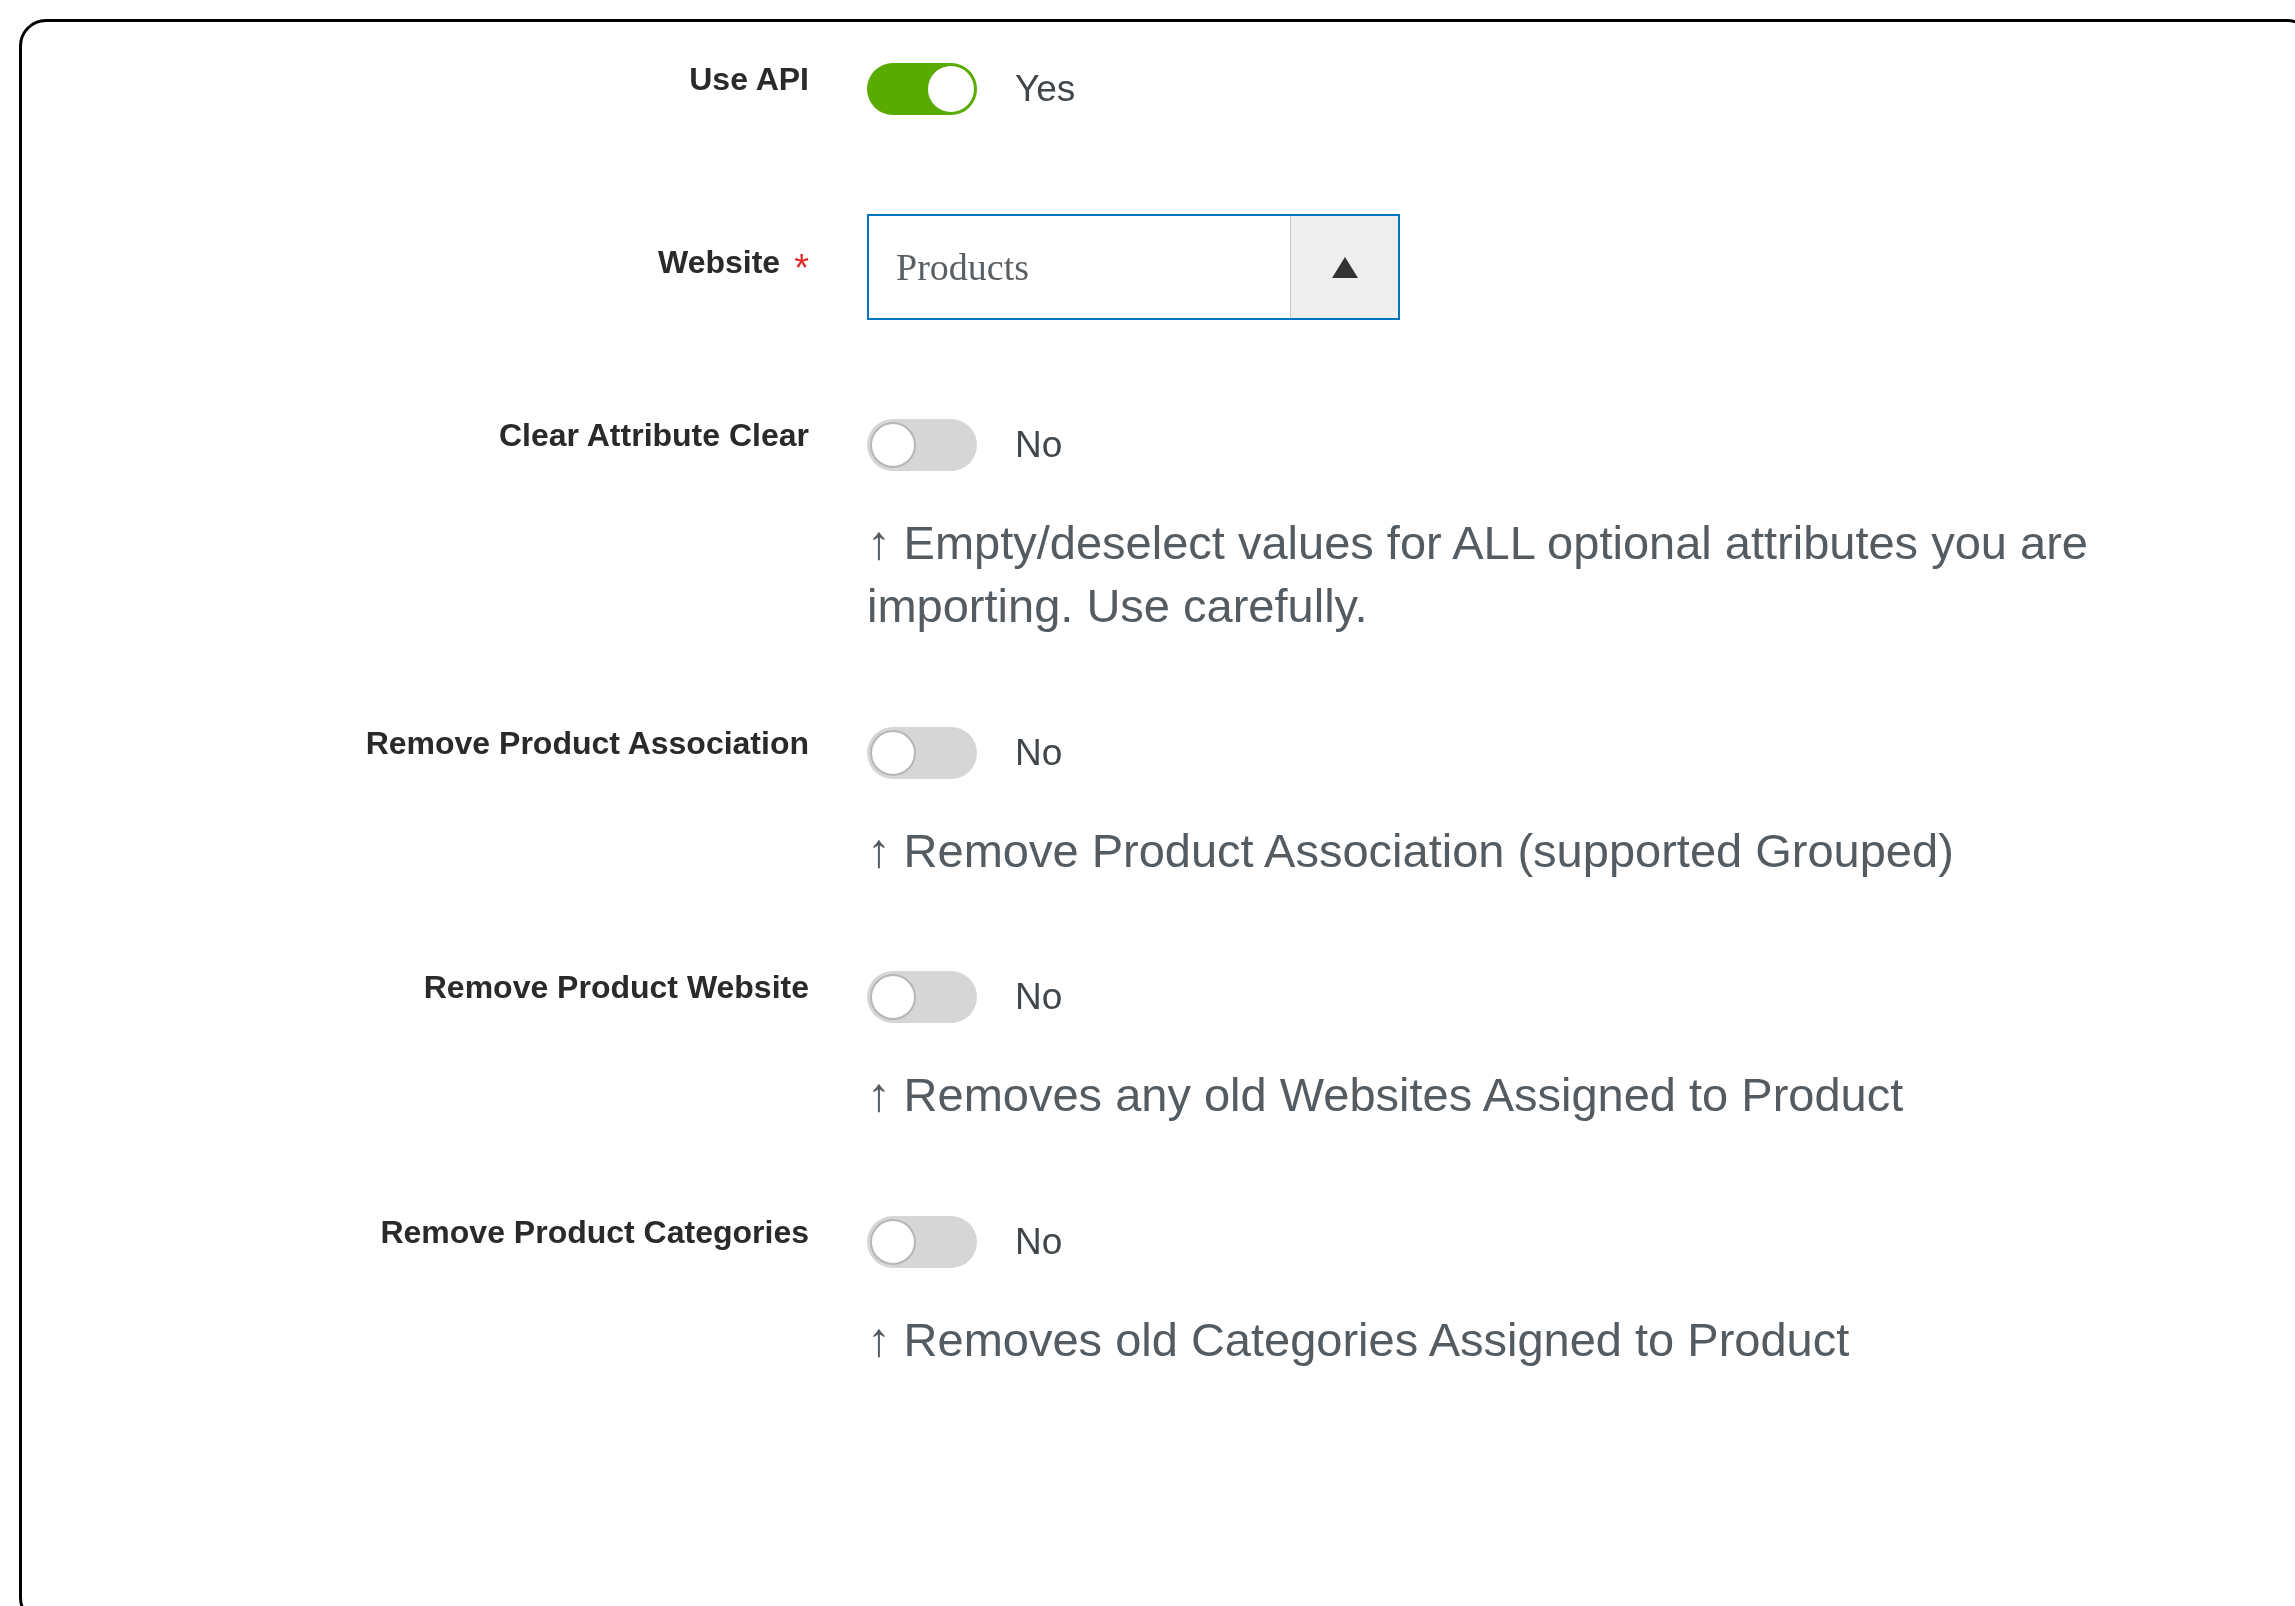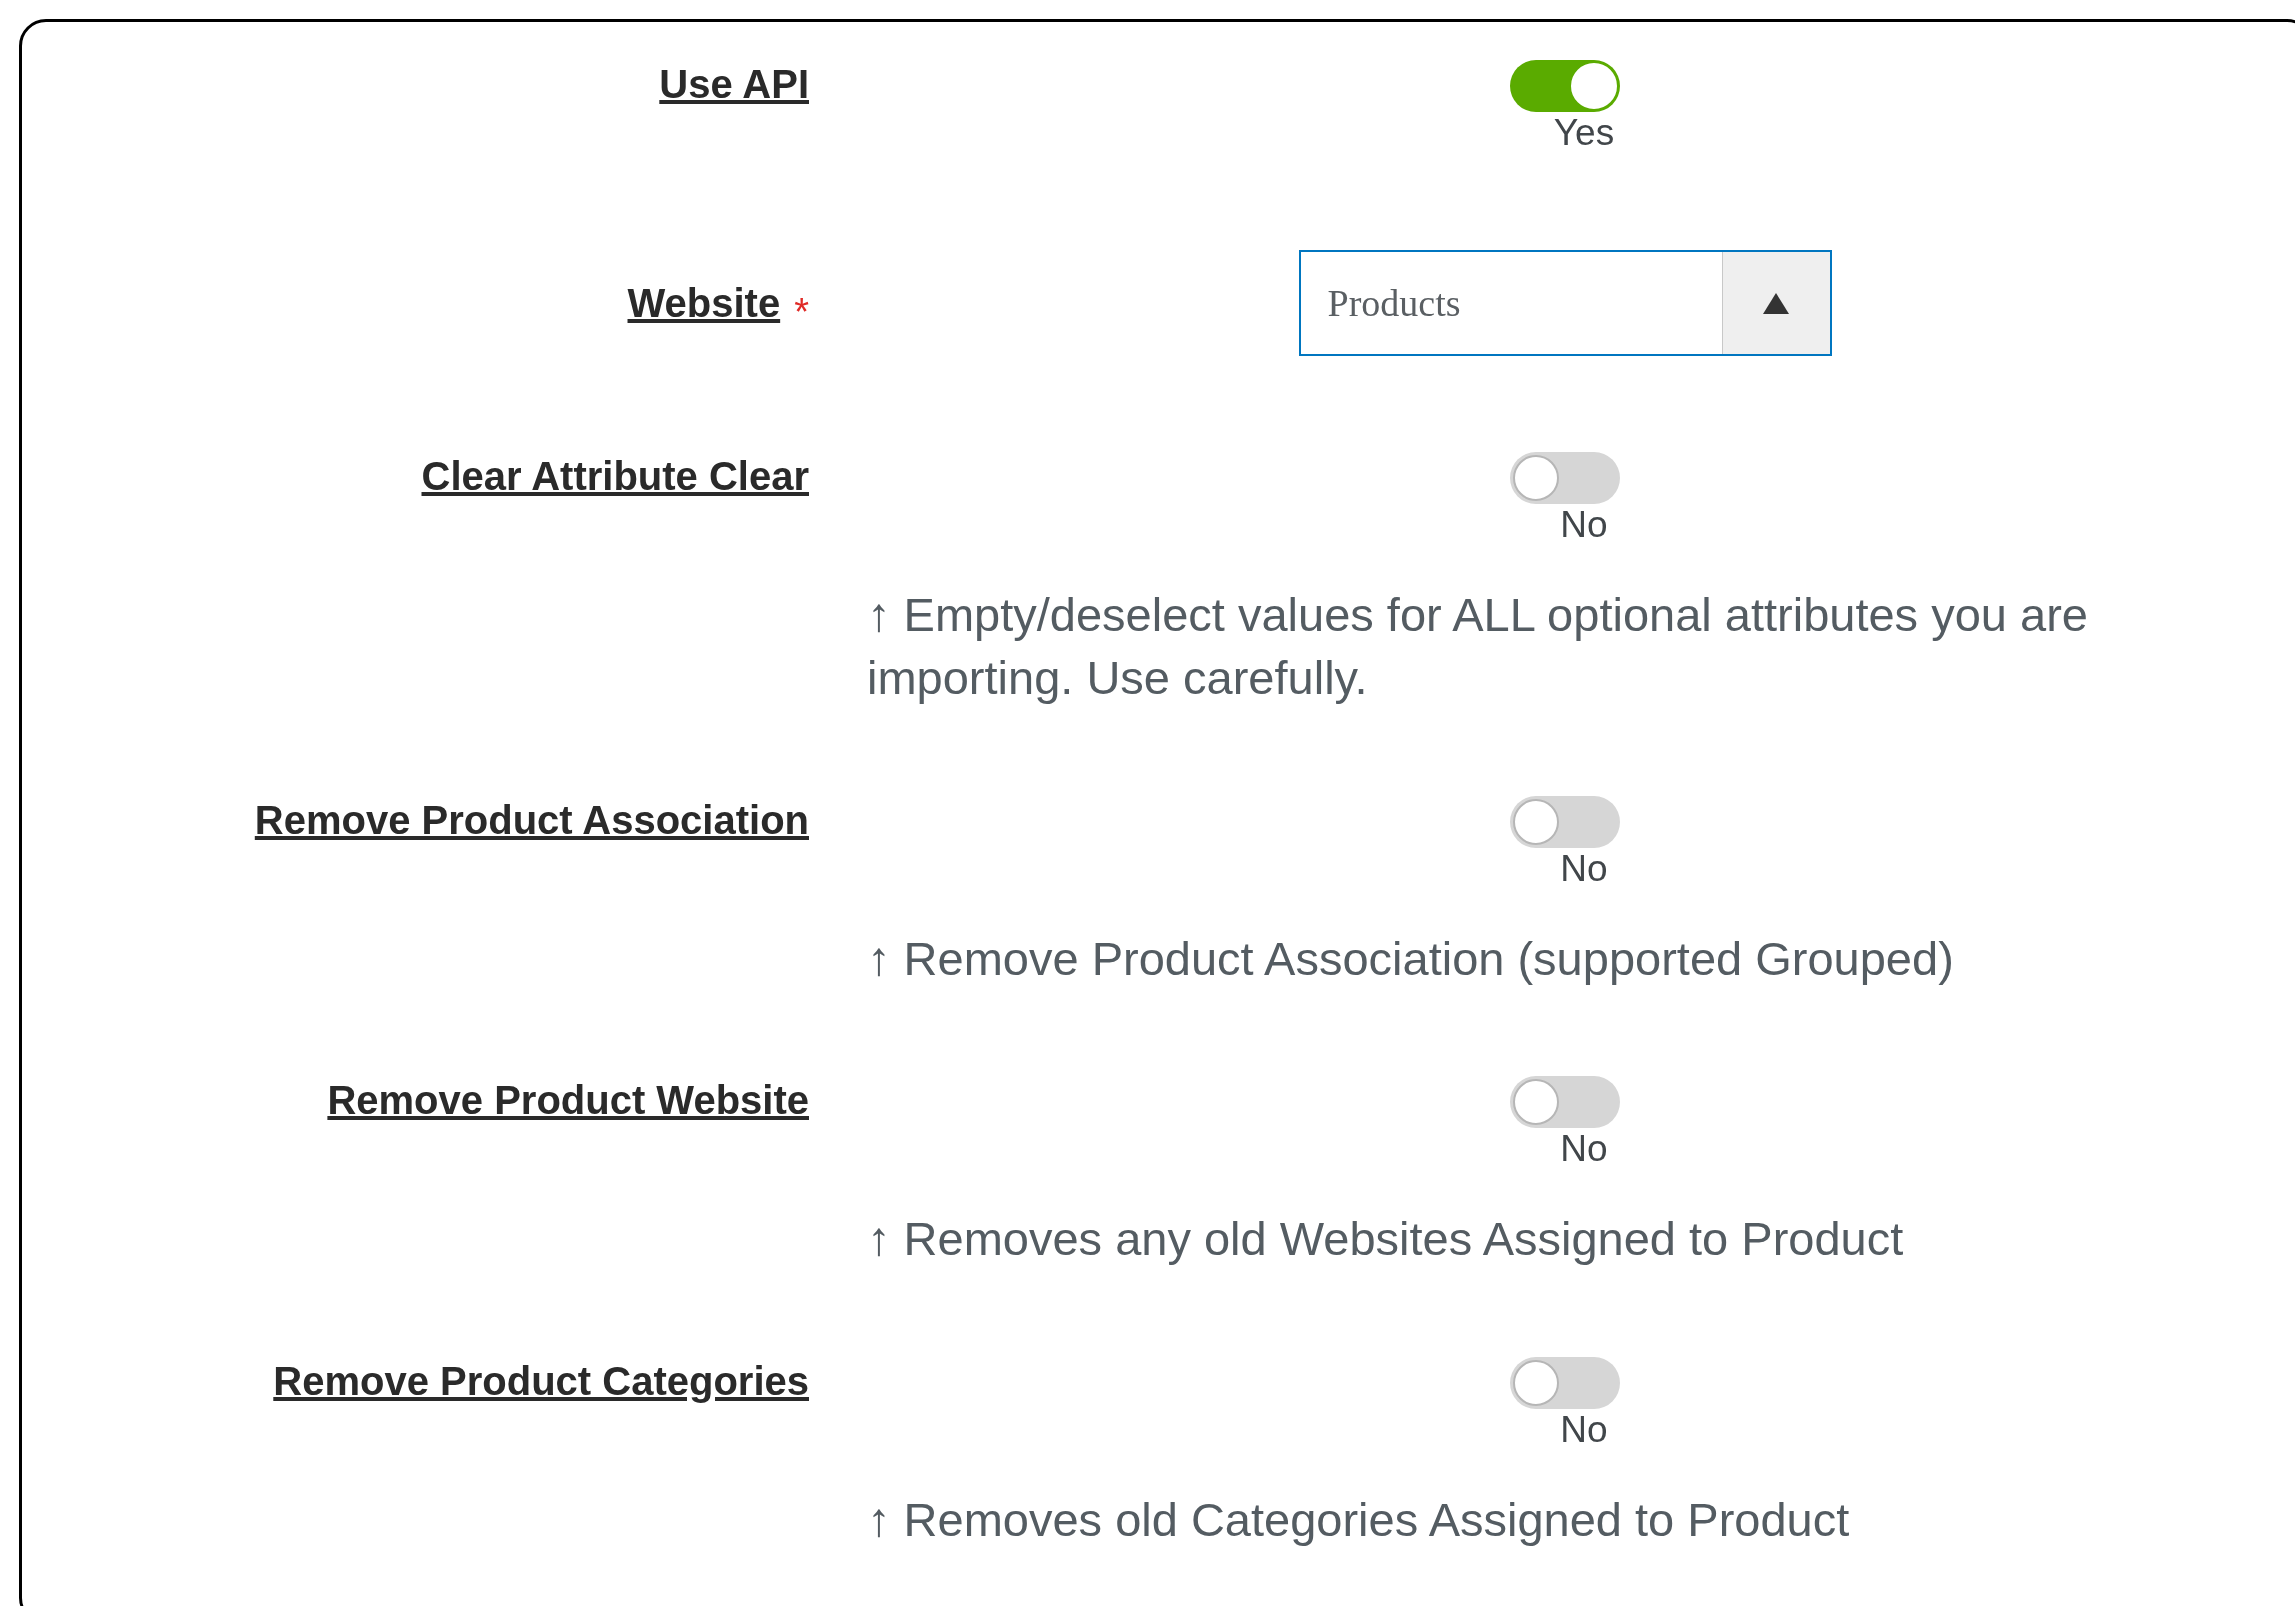--- a/index.html
+++ b/index.html
@@ -23,43 +23,41 @@
     .field-row.with-hint { margin-bottom: 86px; }
     .field-row.last { margin-bottom: 0; }
     .label-col {
       width: 797px;
       min-width: 797px;
       text-align: right;
       padding-right: 58px;
       padding-top: 0;
     }
     .label-text {
-      font-size: 40px;
+      font-size: 32px;
       font-weight: 700;
       color: #2a2a2a;
       line-height: 1.2;
-      text-decoration: underline;
     }
     .required-mark {
       color: #e02b27;
       font-size: 38px;
       vertical-align: middle;
       margin-left: 9.6px;
       font-weight: 400;
     }
     .control-col {
       flex: 1;
       display: flex;
       flex-direction: column;
     }
     .control-line {
       display: flex;
       align-items: center;
       min-height: 58px;
-      flex-direction: column;
     }
     
     .toggle {
       position: relative;
       width: 110px;
       height: 52px;
       border-radius: 29px;
       cursor: pointer;
       flex-shrink: 0;
     }

